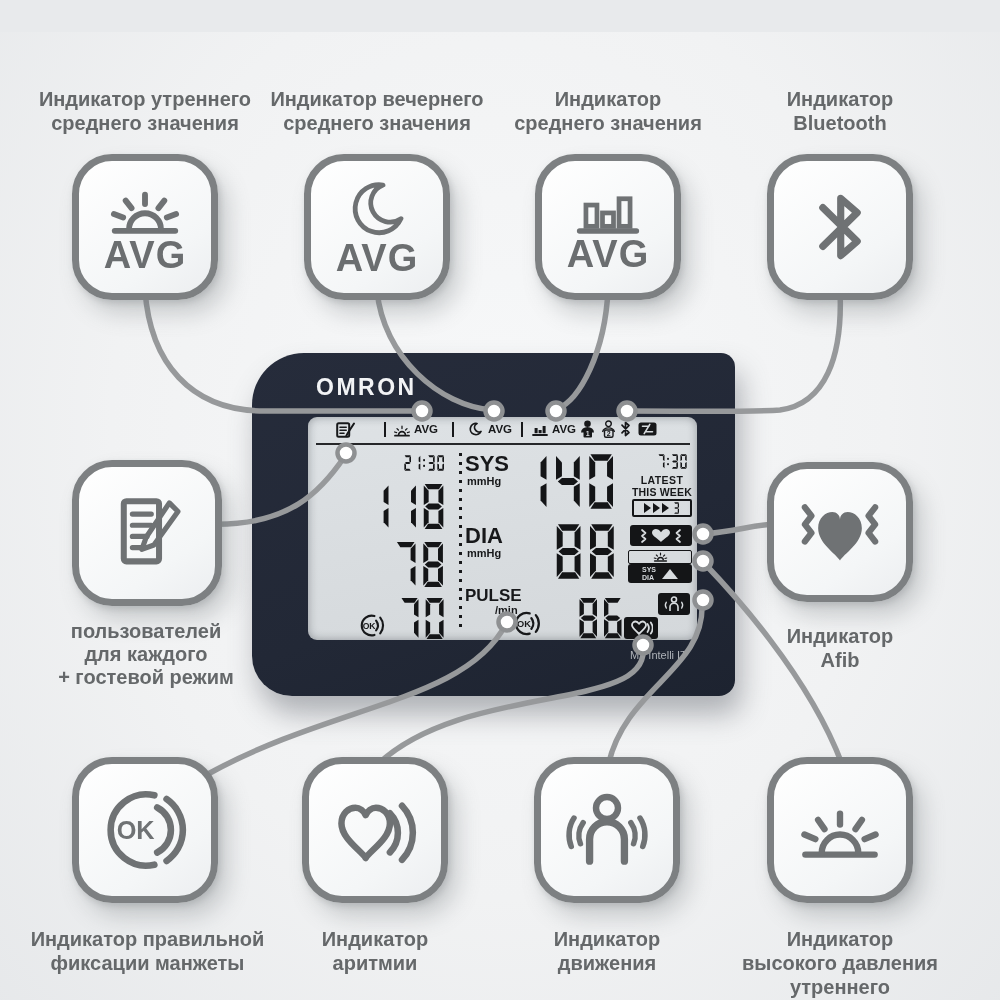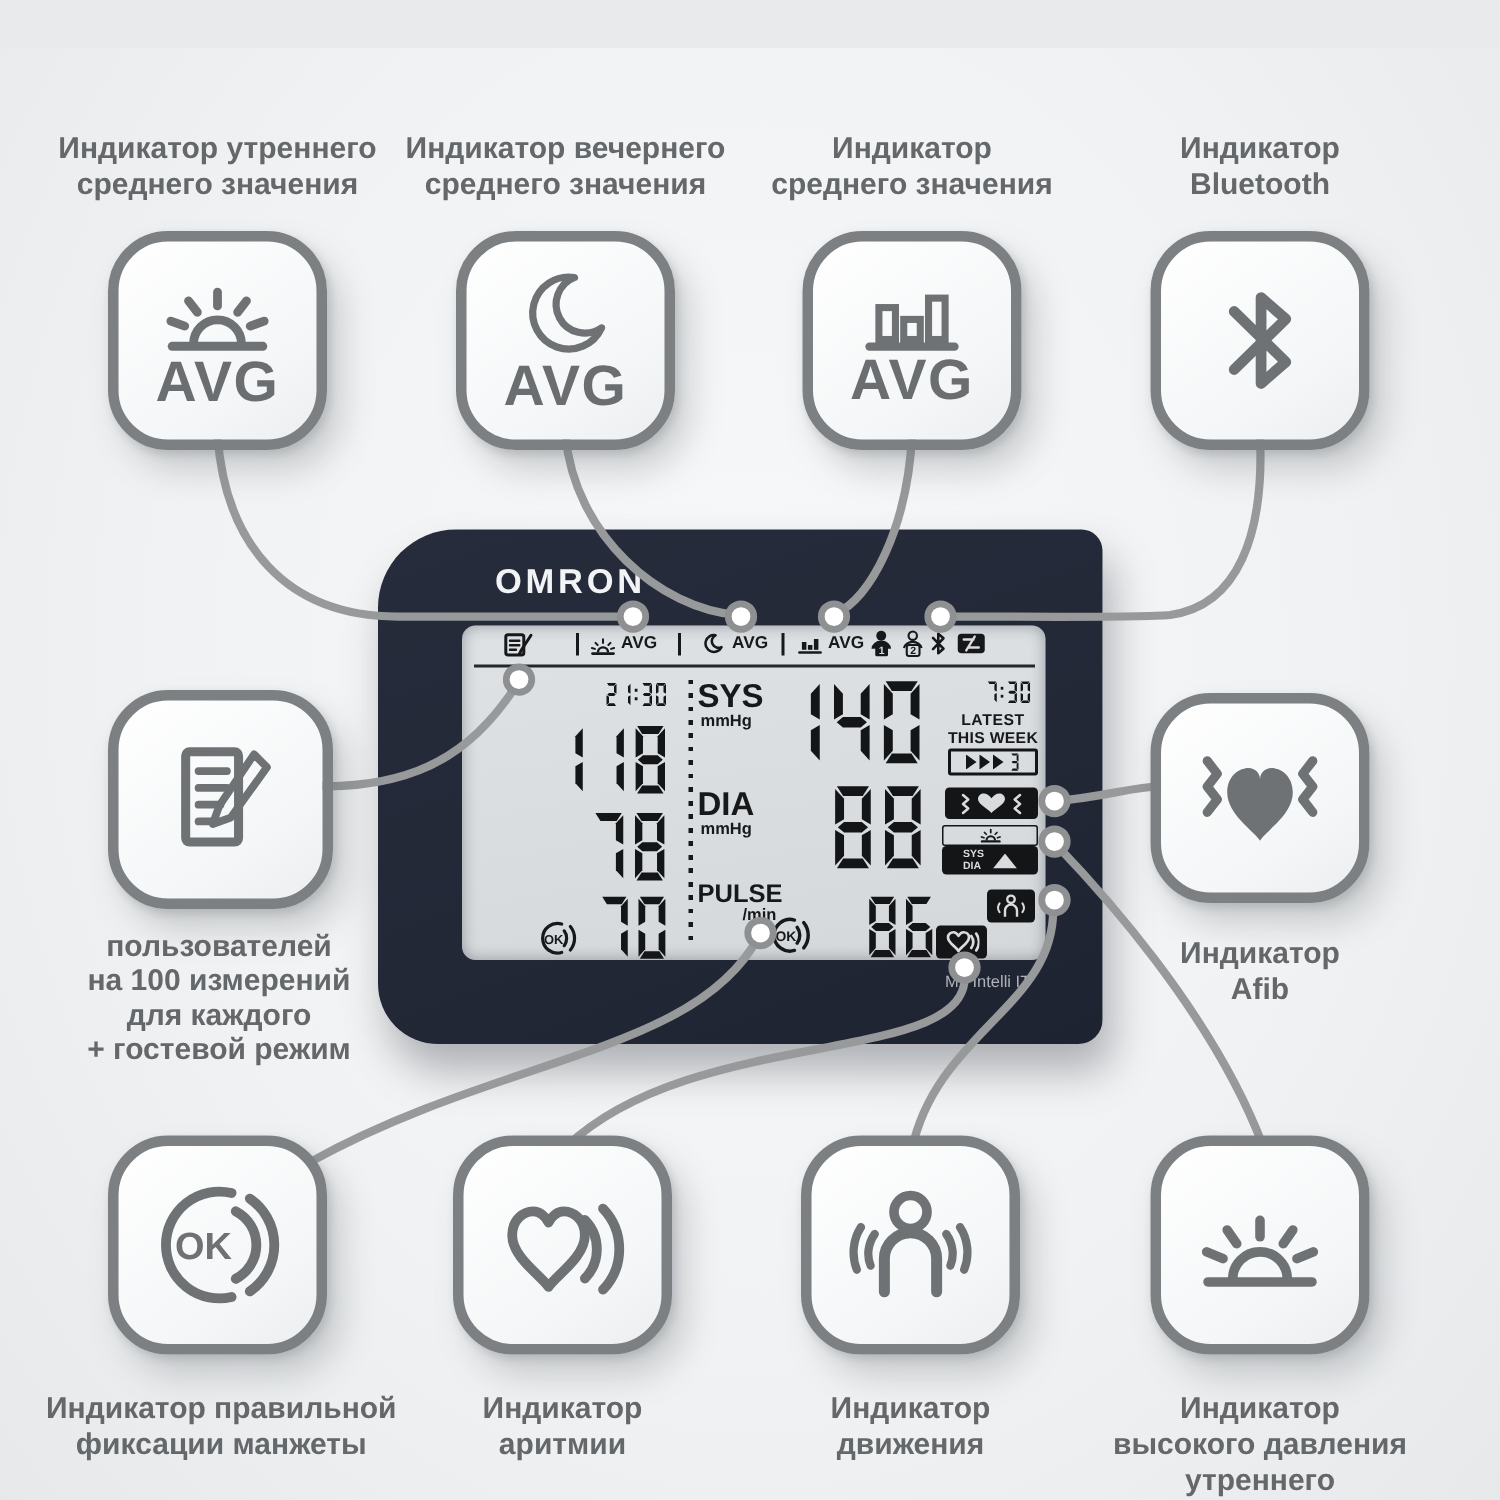--- a/index.html
+++ b/index.html
@@ -19,21 +19,21 @@
         box-shadow:10px 14px 22px rgba(110,115,120,.30), 2px 3px 6px rgba(110,115,120,.25);
         box-sizing:border-box;display:flex;flex-direction:column;align-items:center;justify-content:center;
         z-index:10;}
   .tile .avgtxt{font-size:38px;font-weight:700;color:#6b6e70;letter-spacing:1px;line-height:34px;margin-top:2px;}
 
   
   #device{position:absolute;left:252px;top:321px;width:483px;height:343px;
           background:linear-gradient(160deg,#262c3b 0%,#222836 60%,#1d2330 100%);
           border-radius:52px 14px 16px 40px;z-index:2;
           box-shadow:6px 18px 28px rgba(90,95,105,.45);}
-  #brand{position:absolute;left:78px;top:21px;color:#f2f3f5;font-size:23px;font-weight:700;letter-spacing:2.5px;}
+  #brand{position:absolute;left:64px;top:21px;color:#f2f3f5;font-size:23px;font-weight:700;letter-spacing:2.5px;}
   #model{position:absolute;left:378px;top:296px;color:#aeb2b8;font-size:11px;}
 
   
   #lcd{position:absolute;left:56px;top:64px;width:389px;height:223px;background:linear-gradient(170deg,#dee2e5,#d4d8db);
        border-radius:9px;box-shadow:inset 0 0 10px rgba(20,25,35,.35);}
   #lcd .rule{position:absolute;left:8px;top:26px;width:374px;height:2.2px;background:#26272a;}
   #lcd .sep{position:absolute;top:5px;width:2.2px;height:15px;background:#17181a;}
   .avg-sm{position:absolute;top:6px;font-size:11.5px;font-weight:700;color:#17181a;}
   .lcdlab{position:absolute;font-weight:700;color:#17181a;}
   .lcdunit{position:absolute;font-weight:700;color:#17181a;font-size:11px;}
@@ -464,21 +464,20 @@
         <line x1="33" y1="33" x2="26" y2="23"></line>
         <line x1="67" y1="33" x2="74" y2="23"></line>
         <line x1="23" y1="44" x2="11" y2="39"></line>
         <line x1="77" y1="44" x2="89" y2="39"></line>
       </g>
     </svg>
   </div>
 
   <div class="lbl small" style="left:20px;top:588px;width:252px">
     <div>пользователей</div>
-    <div>на 100 измерений</div>
     <div>для каждого</div>
     <div>+ гостевой режим</div>
   </div>
   <div class="lbl" style="left:715px;top:592px;width:250px">
     <div>Индикатор</div>
     <div>Afib</div>
   </div>
   <div class="lbl" style="left:15px;top:895px;width:265px">
     <div>Индикатор правильной</div>
     <div>фиксации манжеты</div>

